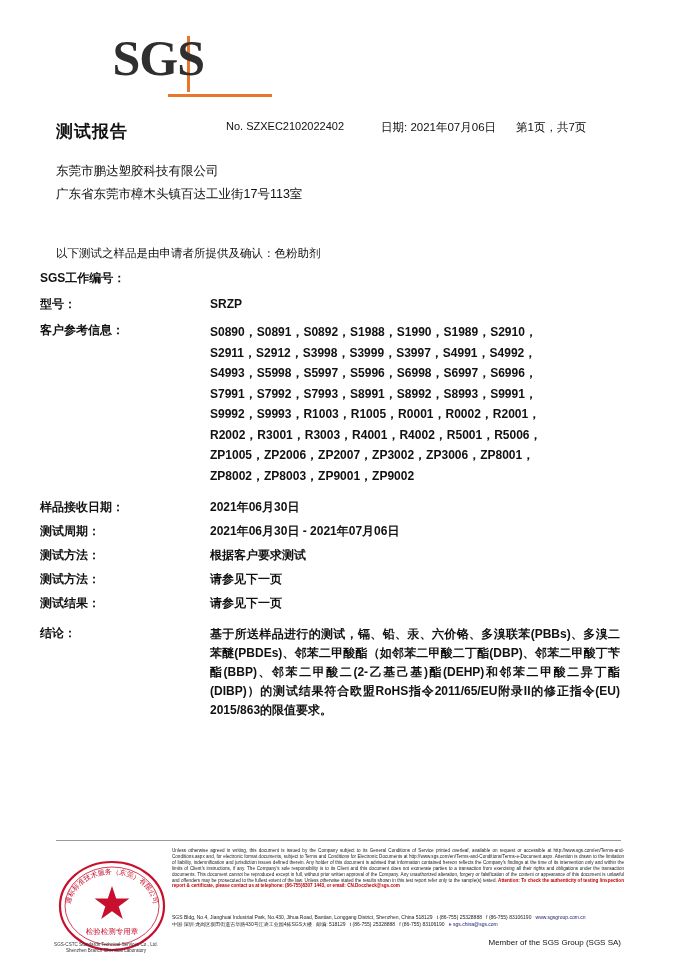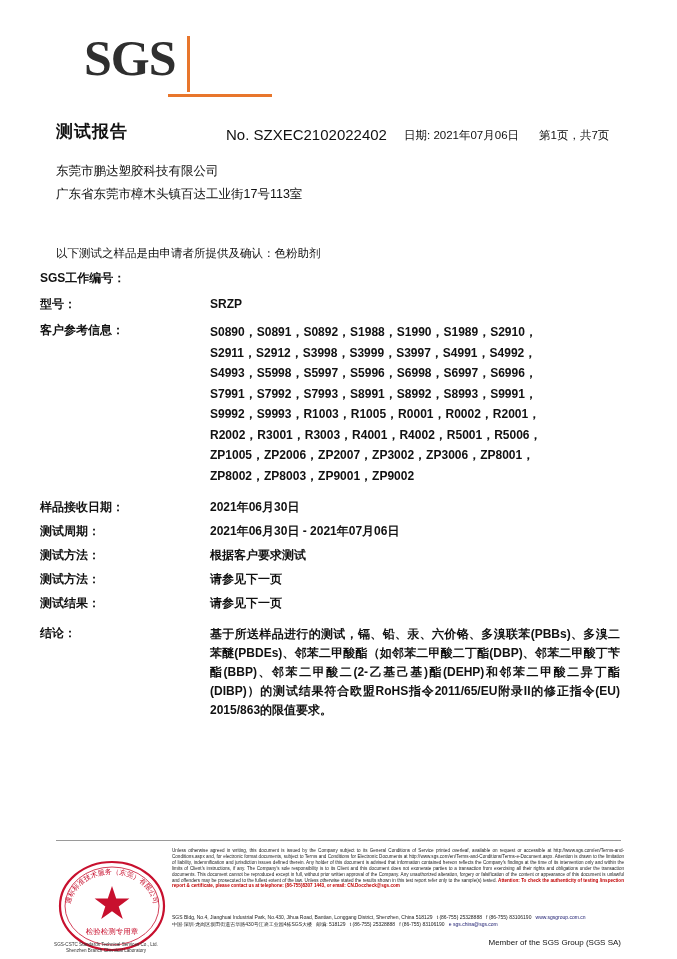--- a/index.html
+++ b/index.html
@@ -32,20 +32,21 @@
   }
   .logo-text {
     font-family: "Liberation Serif", serif;
     font-weight: bold;
     font-size: 50px;
     letter-spacing: -1px;
     color: #2f2f2f;
     line-height: 56px;
     position: relative;
     z-index: 2;
+    text-align: right;
   }
   .logo-bar-v {
     position: absolute;
     left: 103px;
     top: 6px;
     width: 3px;
     height: 56px;
     background: #e8762c;
     z-index: 1;
   }
@@ -59,32 +60,32 @@
     z-index: 1;
   }
 
   
   .title-row {
     position: absolute;
     left: 56px;
     top: 120px;
     width: 570px;
     display: flex;
-    align-items: flex-end;
+    align-items: flex-start;
   }
   .doc-title {
     font-size: 17px;
     font-weight: bold;
     color: #111;
     width: 170px;
     letter-spacing: 1px;
   }
   .doc-no {
-    font-size: 15px;
-    width: 178px;
+    font-size: 11px;
+    width: 155px;
     color: #111;
   }
   .doc-date {
     font-size: 11.5px;
     width: 135px;
     color: #111;
   }
   .doc-page {
     font-size: 11.5px;
     color: #111;

